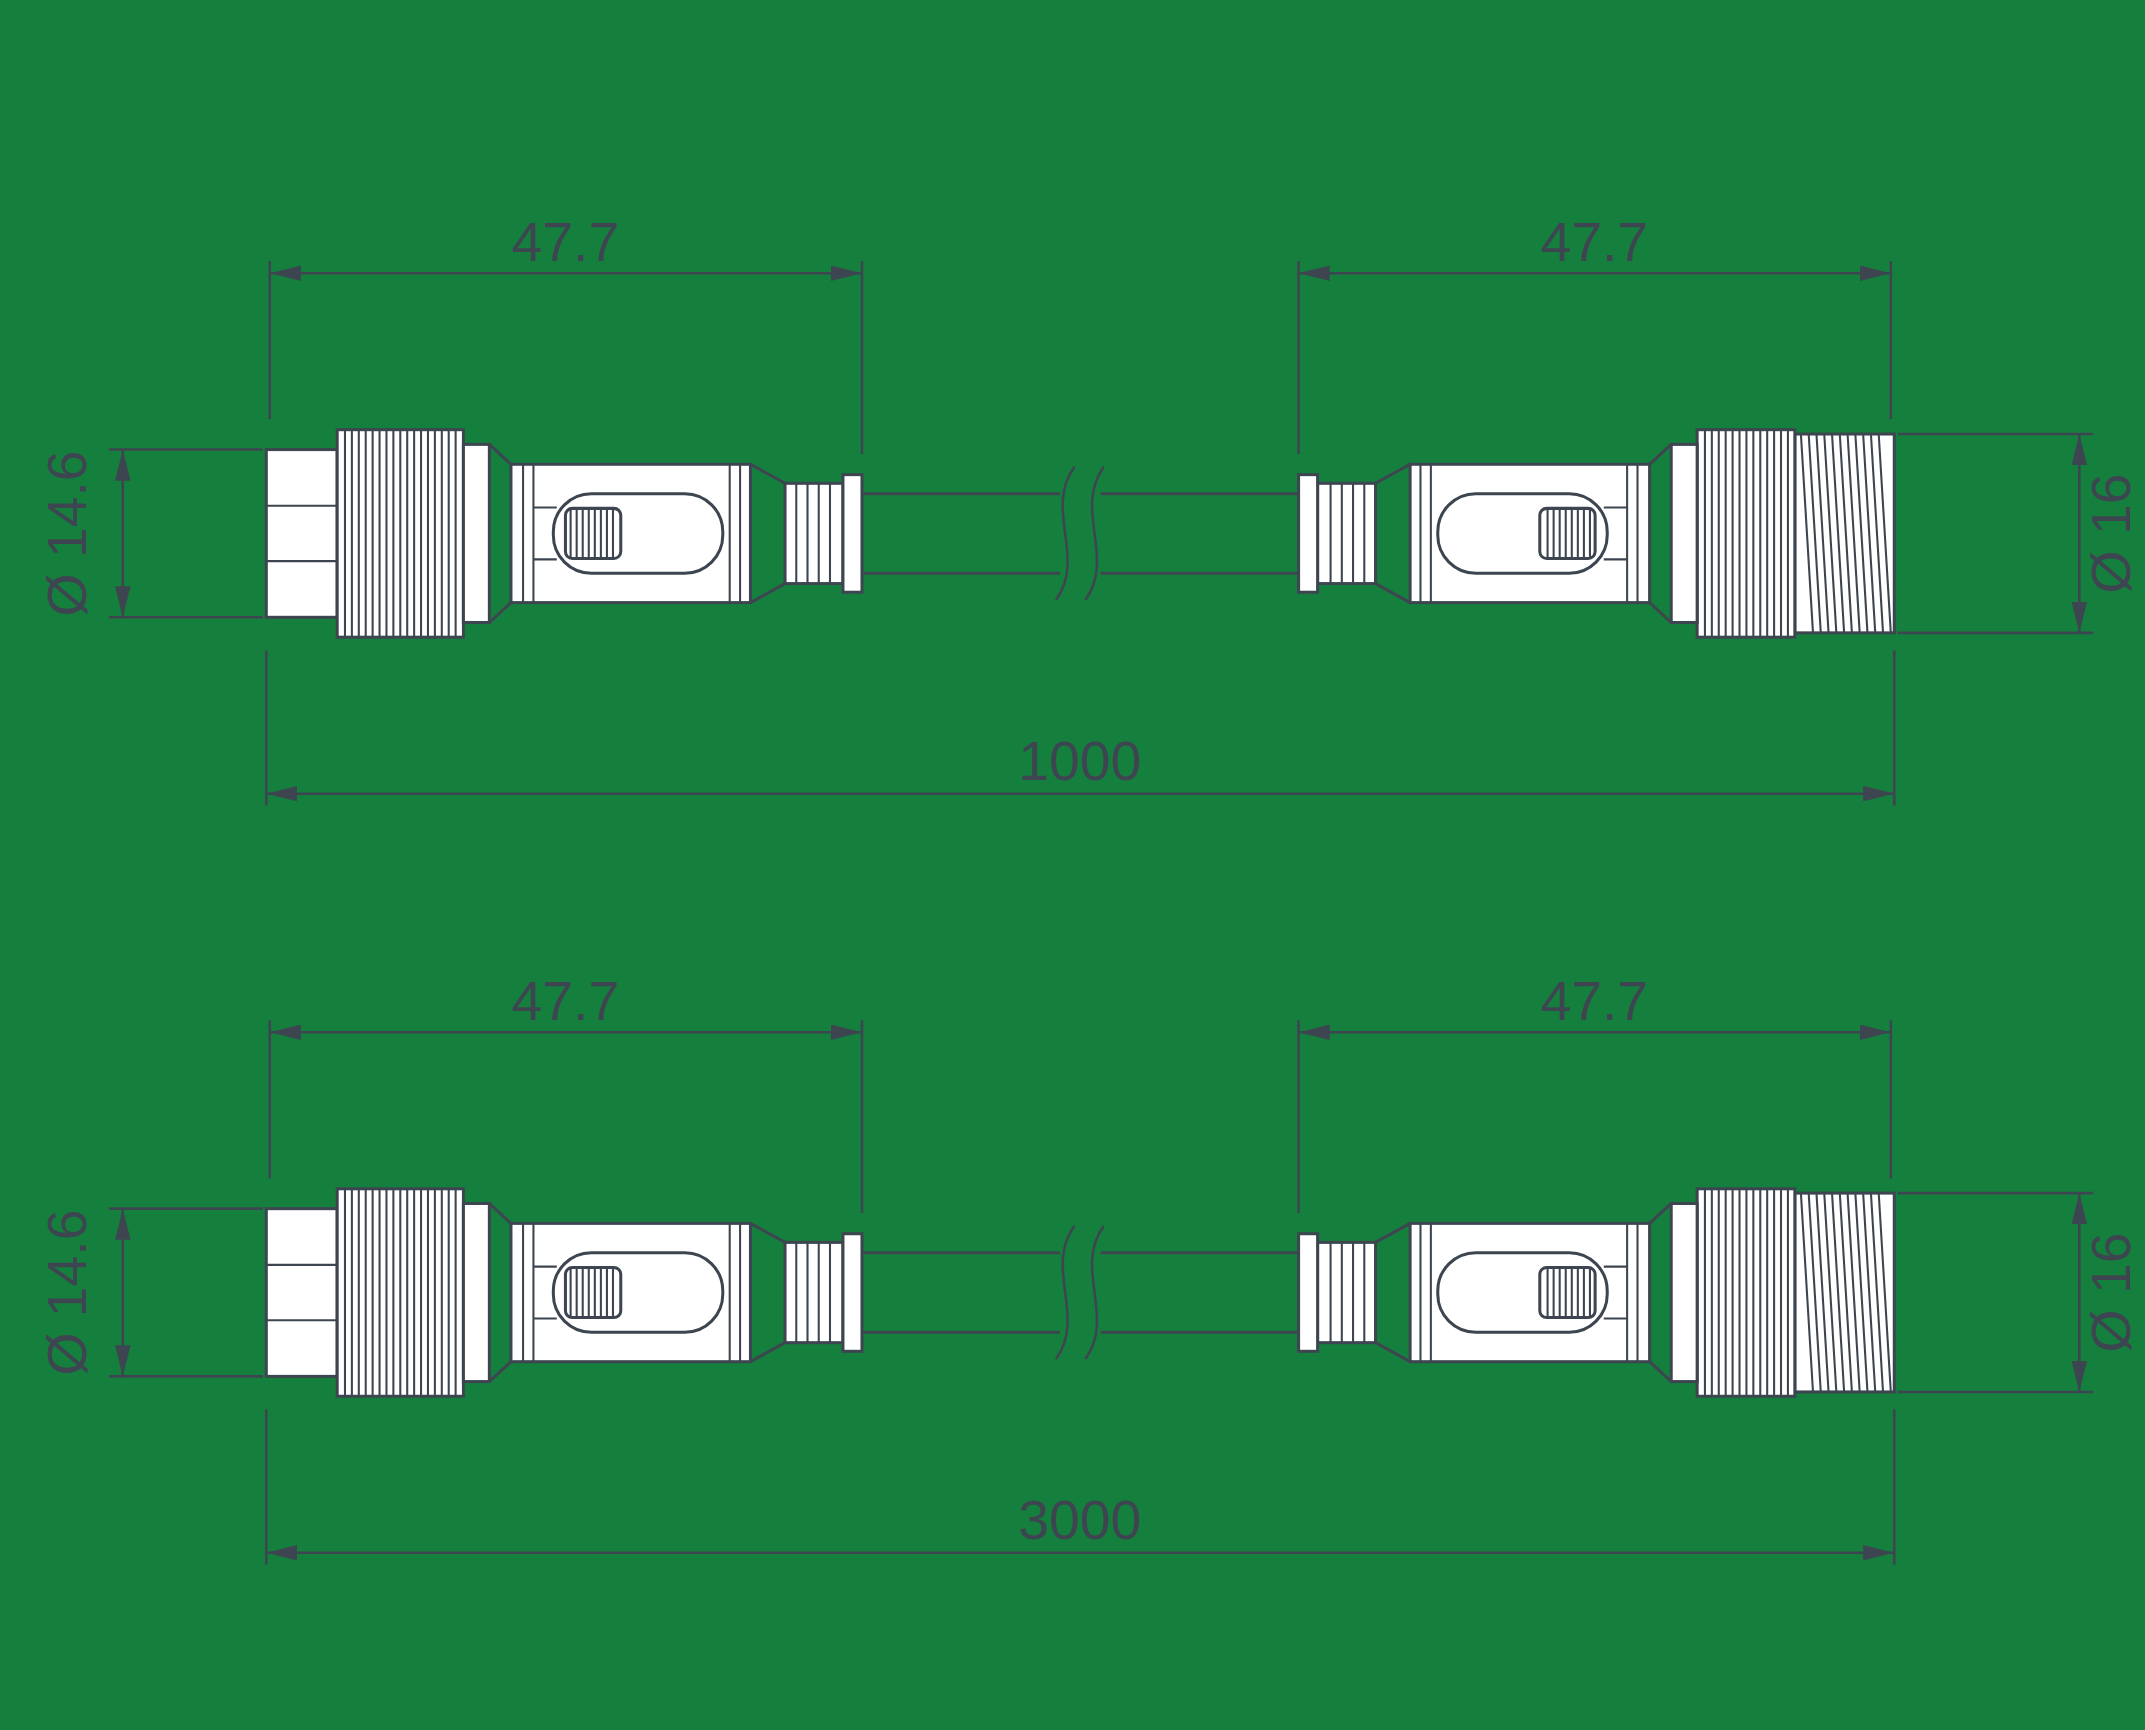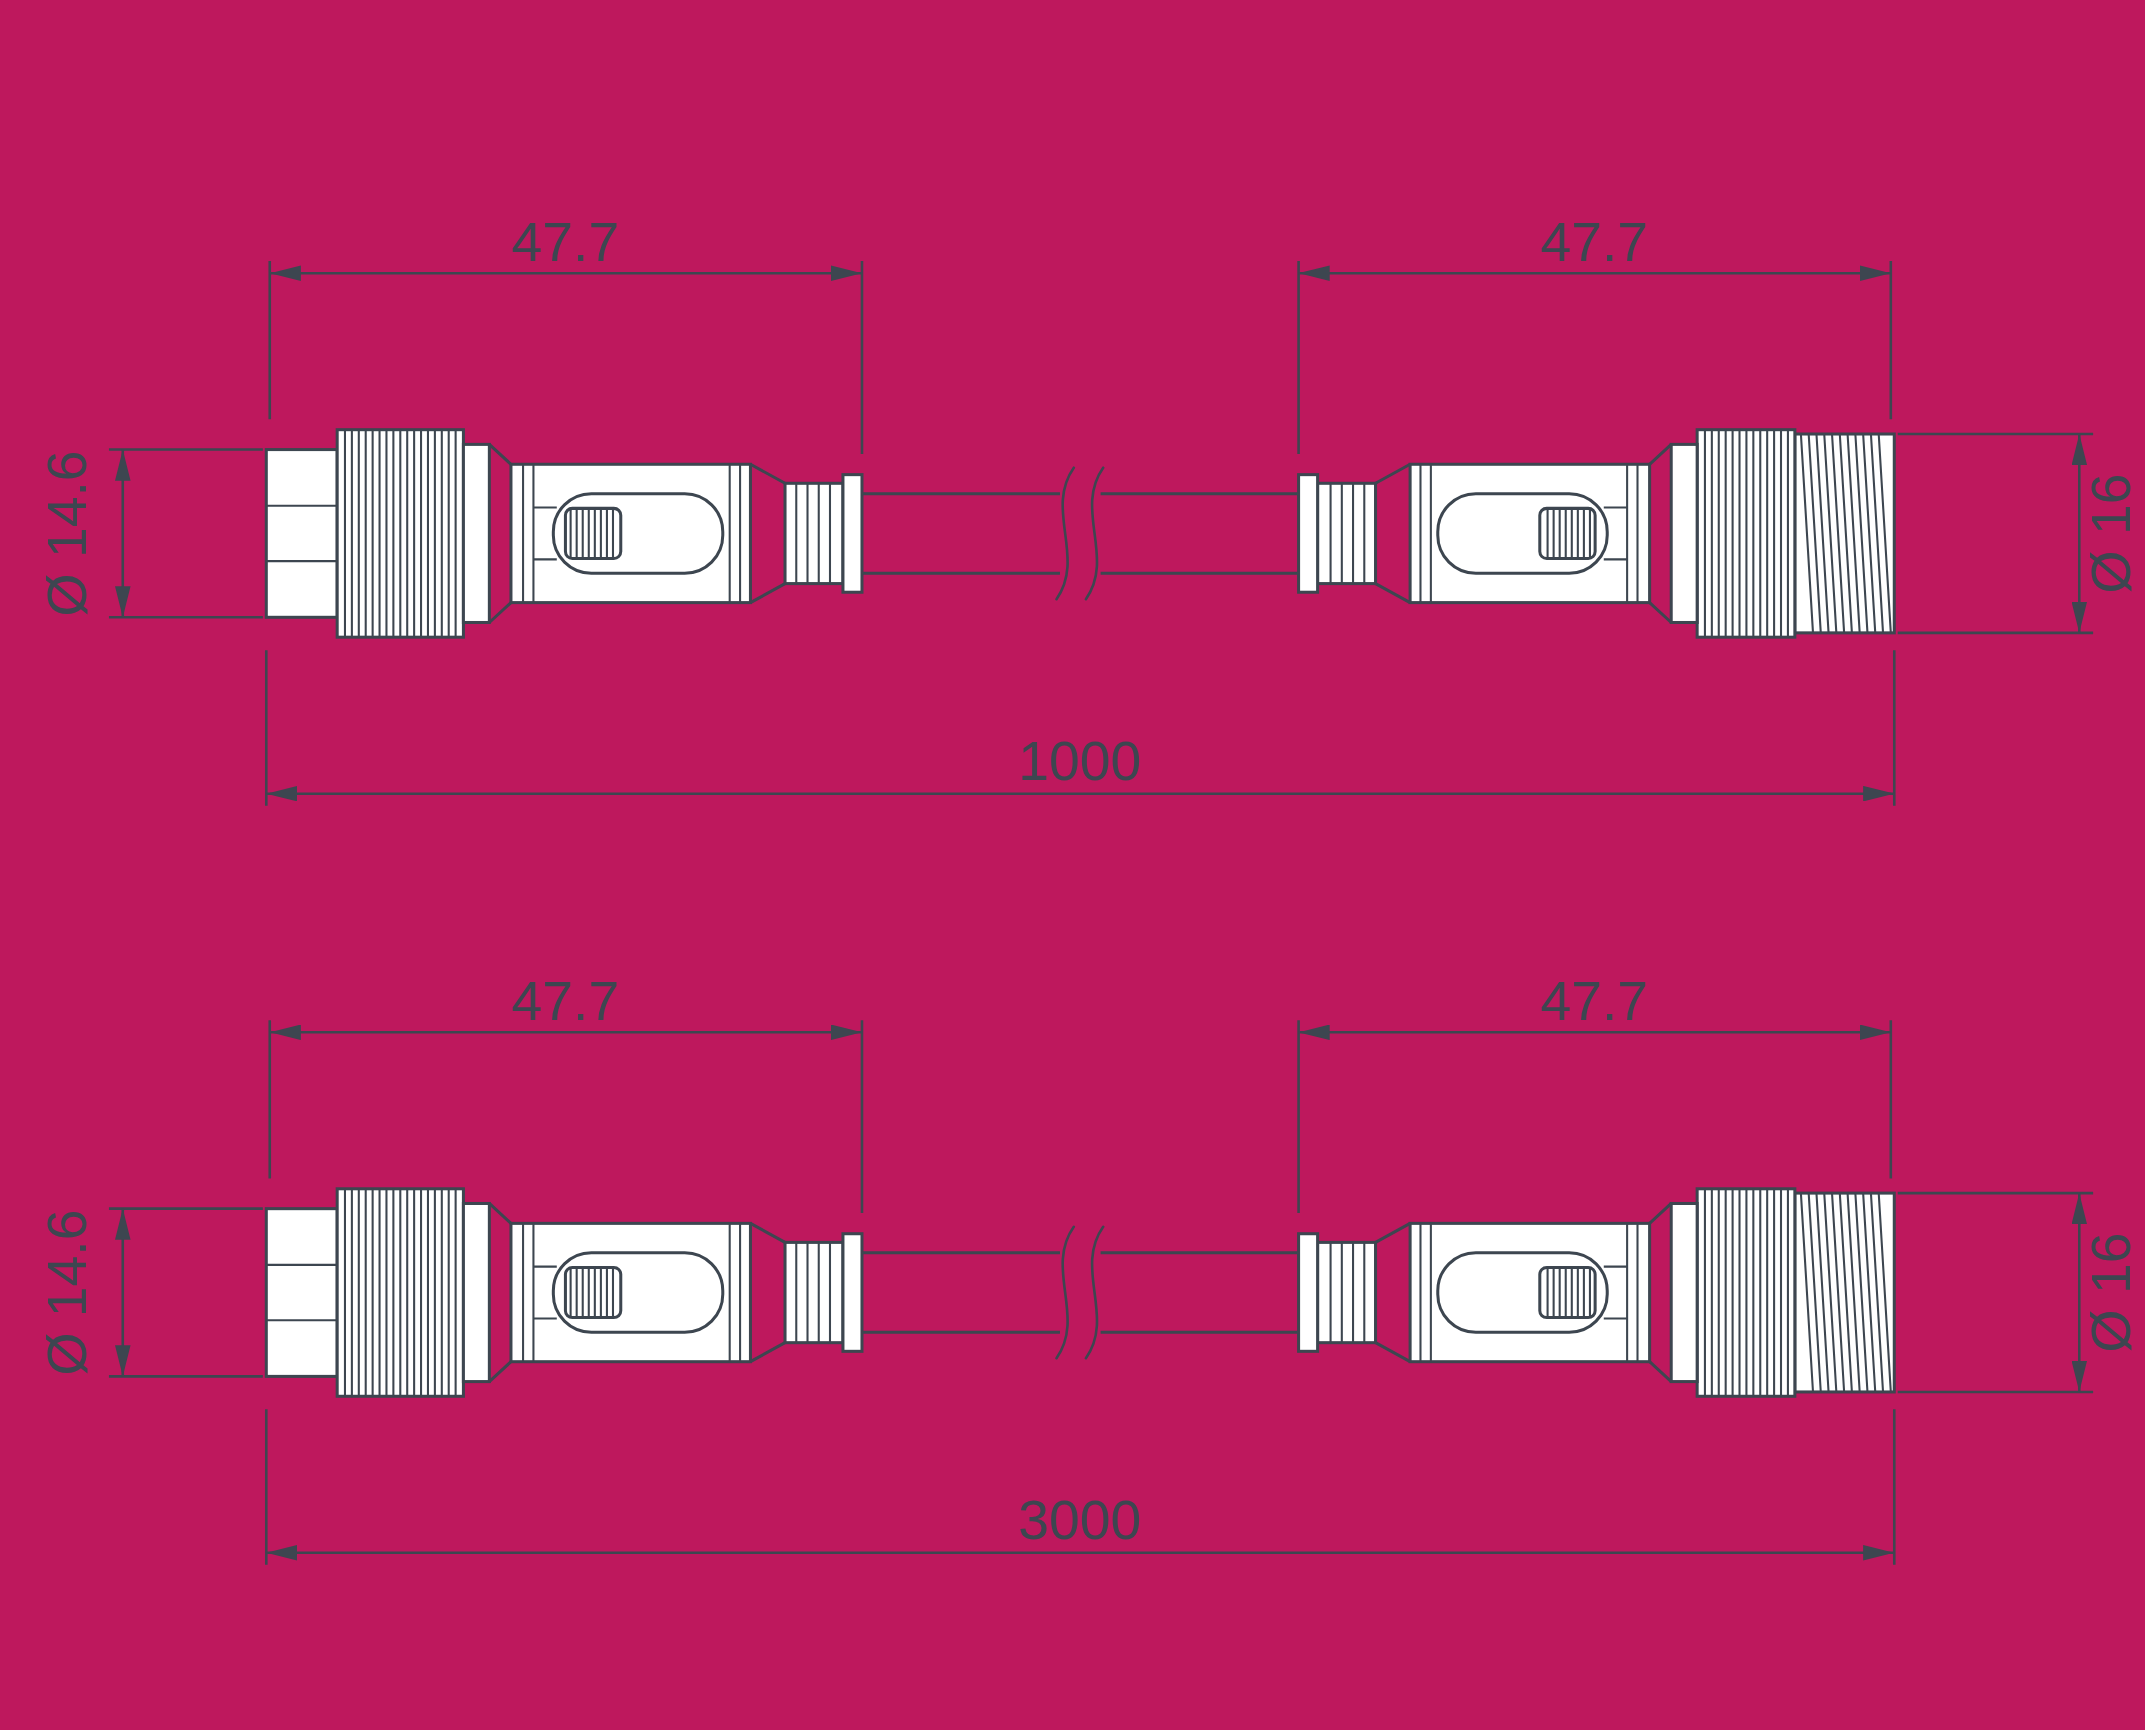--- a/index.html
+++ b/index.html
@@ -1,17 +1,17 @@
 <!DOCTYPE html>
 <html style="--line: #3d4650;font-size:14px"><head>
 <meta charset="utf-8">
 <style>
   :root { --line: #3d4650; }
   html, body { margin: 0; padding: 0; background: #ffffff; }
-  .canvas { width: 2145px; height: 1730px; background: #be185d; position: relative; }
+  .canvas { width: 2145px; height: 1730px; background: #15803d; position: relative; }
   svg { display: block; }
 
   .part      { fill: #ffffff; stroke: var(--line); stroke-width: 3.5; stroke-linejoin: miter; }
   .partline  { fill: none;    stroke: var(--line); stroke-width: 3.5; }
   .thin      { fill: none;    stroke: var(--line); stroke-width: 2.4; }
   .cable     { fill: none;    stroke: var(--line); stroke-width: 3.5; }
   .brk       { fill: none;    stroke: var(--line); stroke-width: 3;   stroke-linecap: round; }
   .dim       { fill: none;    stroke: var(--line); stroke-width: 3; }
   .dimtext   { font-family: "Liberation Sans", sans-serif; font-size: 64px; fill: var(--line);
                text-anchor: middle; }

